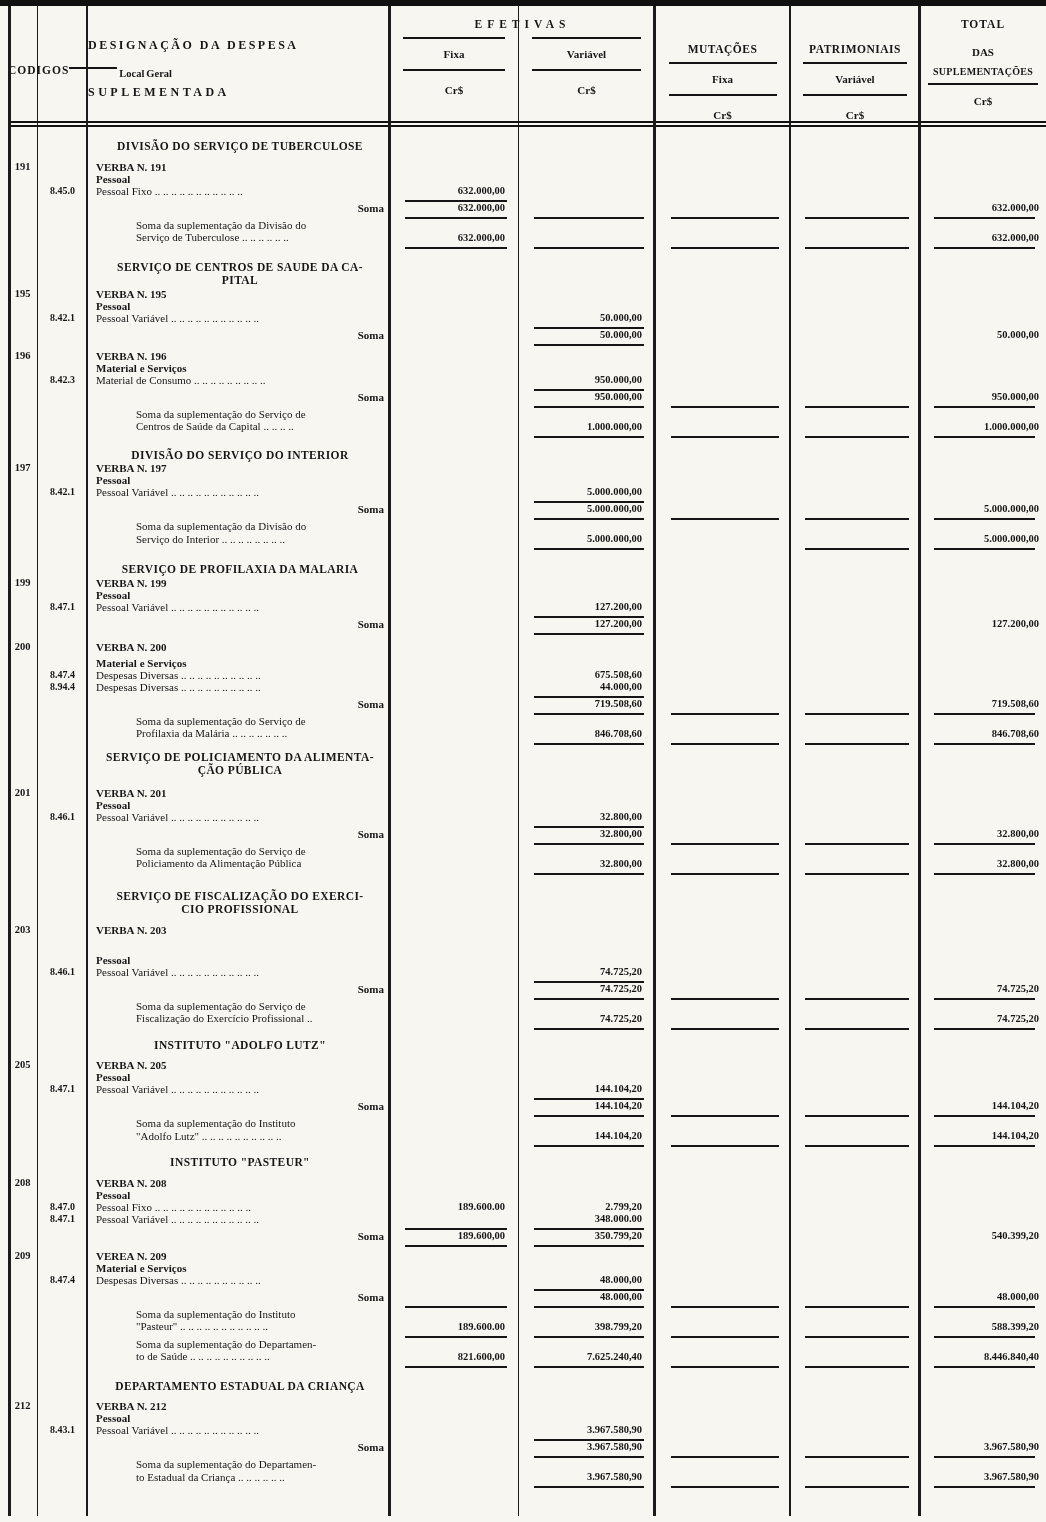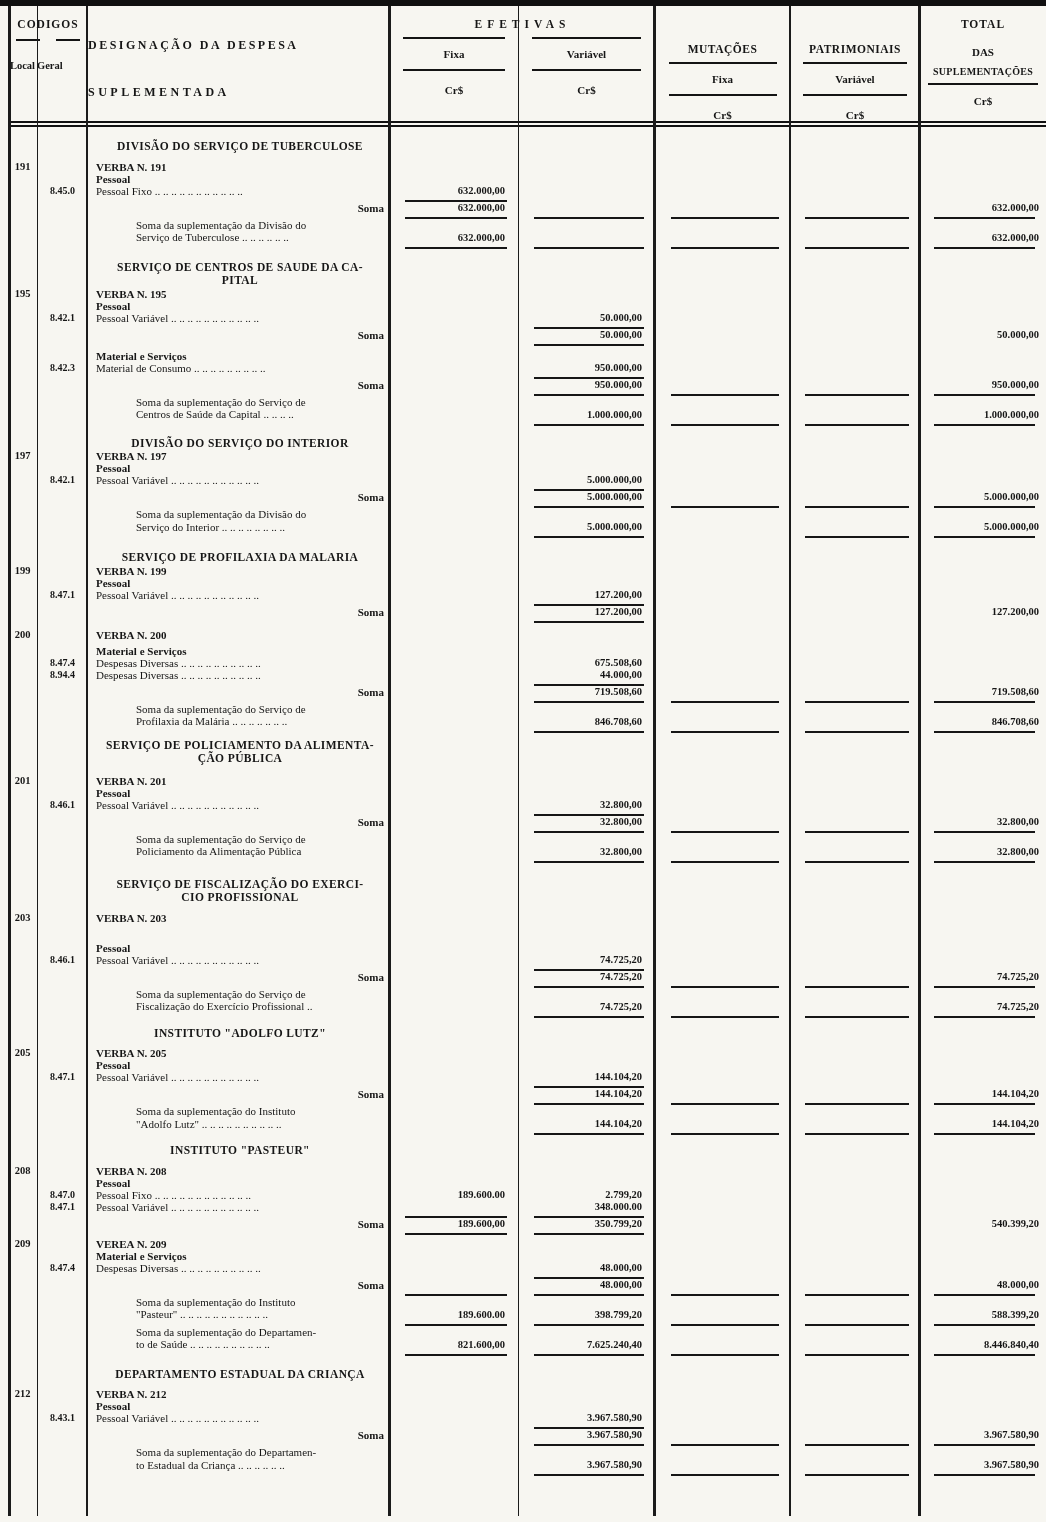--- a/index.html
+++ b/index.html
@@ -15,21 +15,21 @@
   .v5{left:518px;width:1px;}
   .v6{left:653px;width:3px;}
   .v7{left:789px;width:2px;}
   .v8{left:918px;width:3px;}
 
   
   .header{position:absolute;left:8px;top:6px;width:1038px;height:121px;
           border-bottom:6px double #111;box-sizing:border-box;display:flex;}
   .h-title{font-weight:700;font-size:11.5px;letter-spacing:1px;text-align:center;}
   .seg{height:2px;background:#141414;width:80%;}
-  .h-codigos{width:80px;display:flex;flex-direction:column;align-items:center;}
+  .h-codigos{width:80px;display:flex;flex-direction:row;align-items:center;}
   .h-codigos .h-title{margin-top:12px;}
   .h-split{width:100%;display:flex;justify-content:space-around;margin-top:9px;}
   .h-split .seg{width:24px;}
   .h-lg{display:flex;width:100%;margin-top:19px;font-weight:700;font-size:10.5px;}
   .h-lg .lg-local{width:29px;text-align:center;}
   .h-lg .lg-geral{width:51px;text-align:left;}
   .h-desig{width:302px;text-align:left;font-weight:700;}
   .h-desig .l1{margin-top:32px;font-size:12px;letter-spacing:2.5px;}
   .h-desig .l2{margin-top:32px;font-size:12px;letter-spacing:3.5px;}
   .h-efet{width:265px;display:flex;flex-direction:column;align-items:center;}
@@ -383,20 +383,40 @@
           <div class="val"></div>
         </div>
         <div class="c c-var2">
           <div class="val"></div>
         </div>
         <div class="c c-total">
           <div class="val">50.000,00</div>
         </div>
       </div>
       <div class="sp" style="height: 4px;"></div>
+      <div class="row r-verba">
+        <div class="c c-local">196</div>
+        <div class="c c-geral"></div>
+        <div class="c c-desig">VERBA N. 196</div>
+        <div class="c c-fixa1">
+          <div class="val"></div>
+        </div>
+        <div class="c c-var1">
+          <div class="val"></div>
+        </div>
+        <div class="c c-fixa2">
+          <div class="val"></div>
+        </div>
+        <div class="c c-var2">
+          <div class="val"></div>
+        </div>
+        <div class="c c-total">
+          <div class="val"></div>
+        </div>
+      </div>
       <div class="row r-cat">
         <div class="c c-local"></div>
         <div class="c c-geral"></div>
         <div class="c c-desig">Material e Serviços</div>
         <div class="c c-fixa1">
           <div class="val"></div>
         </div>
         <div class="c c-var1">
           <div class="val"></div>
         </div>

